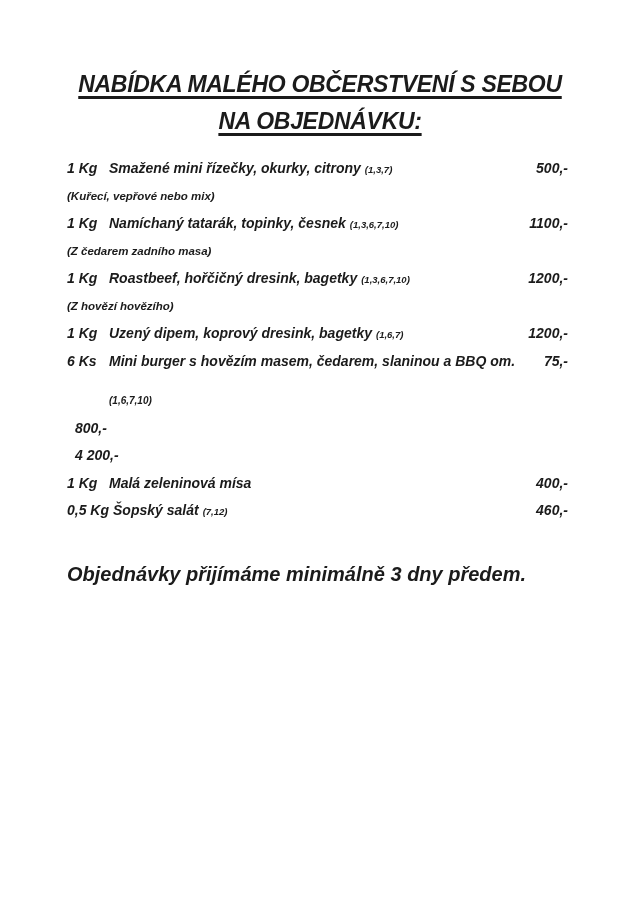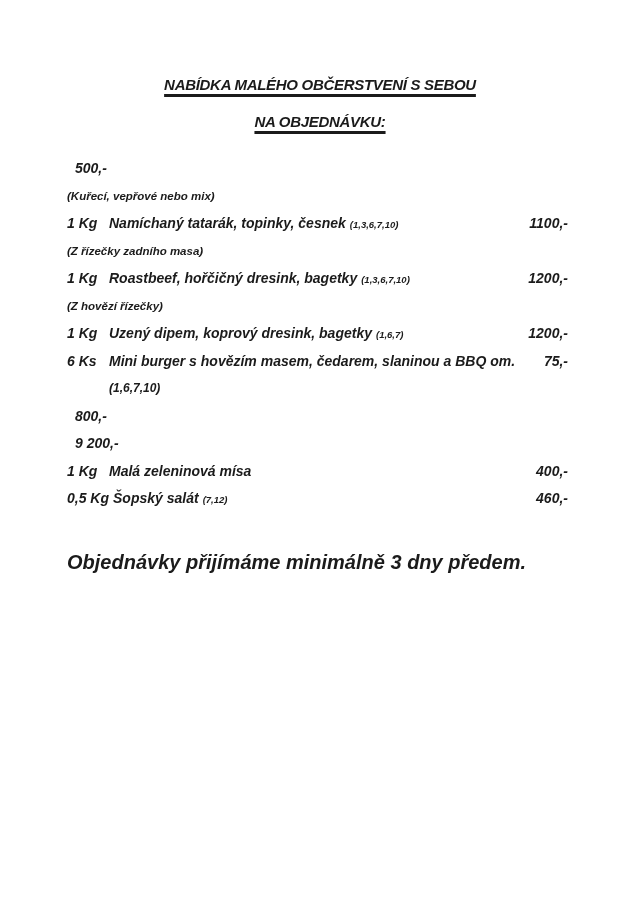--- a/index.html
+++ b/index.html
@@ -14,21 +14,21 @@
     background: #ffffff;
     font-family: "Liberation Sans", sans-serif;
     font-style: italic;
     color: #1b1b1b;
     overflow: hidden;
   }
   .title-block {
     padding-top: 66px;
     text-align: center;
     font-weight: bold;
-    font-size: 15px;
+    font-size: 23px;
     line-height: 37px;
     letter-spacing: -0.3px;
   }
   .title-line {
     text-decoration: underline;
     text-decoration-thickness: 2.5px;
     text-underline-offset: 4px;
   }
   .menu {
     margin: 15px 72px 0 67px;
@@ -61,22 +61,23 @@
   .sub-row {
     height: 27.5px;
     line-height: 27.5px;
   }
   .sub-note {
     font-weight: bold;
     font-size: 11.5px;
   }
   .sub-allergens {
     font-weight: bold;
-    font-size: 12px;
+    font-size: 10px;
     padding-left: 42px;
+    margin-top: 12px;
   }
   .footer-note {
     margin: 38px 72px 0 67px;
     font-weight: bold;
     font-size: 20px;
   }
 </style>
 </head>
 <body>
 
@@ -85,47 +86,48 @@
     <div>
       <span class="title-line">NABÍDKA MALÉHO OBČERSTVENÍ S SEBOU</span>
     </div>
     <div>
       <span class="title-line">NA OBJEDNÁVKU:</span>
     </div>
   </div>
 
   <div class="menu">
       <div class="menu-row">
+        <span class="row-left"><span class="seg-qty">1 Kg</span><span class="seg-name">Smažené mini řízečky, okurky, citrony</span><span class="seg-allergens">(1,3,7)</span></span>
         <span class="row-price">500,-</span>
       </div>
       <div class="sub-row sub-note">(Kuřecí, vepřové nebo mix)</div>
       <div class="menu-row">
         <span class="row-left"><span class="seg-qty">1 Kg</span><span class="seg-name">Namíchaný tatarák, topinky, česnek</span><span class="seg-allergens">(1,3,6,7,10)</span></span>
         <span class="row-price">1100,-</span>
       </div>
-      <div class="sub-row sub-note">(Z řízečky zadního masa)</div>
+      <div class="sub-row sub-note">(Z čedarem zadního masa)</div>
       <div class="menu-row">
         <span class="row-left"><span class="seg-qty">1 Kg</span><span class="seg-name">Roastbeef, hořčičný dresink, bagetky</span><span class="seg-allergens">(1,3,6,7,10)</span></span>
         <span class="row-price">1200,-</span>
       </div>
-      <div class="sub-row sub-note">(Z hovězí řízečky)</div>
+      <div class="sub-row sub-note">(Z hovězí hovězího)</div>
       <div class="menu-row">
         <span class="row-left"><span class="seg-qty">1 Kg</span><span class="seg-name">Uzený dipem, koprový dresink, bagetky</span><span class="seg-allergens">(1,6,7)</span></span>
         <span class="row-price">1200,-</span>
       </div>
       <div class="menu-row">
         <span class="row-left"><span class="seg-qty">6 Ks</span><span class="seg-name">Mini burger s hovězím masem, čedarem, slaninou a BBQ om.</span></span>
         <span class="row-price">75,-</span>
       </div>
       <div class="sub-row sub-allergens">(1,6,7,10)</div>
       <div class="menu-row">
         <span class="row-price">800,-</span>
       </div>
       <div class="menu-row">
-        <span class="row-price">9 200,-</span>
+        <span class="row-price">4 200,-</span>
       </div>
       <div class="menu-row">
         <span class="row-left"><span class="seg-qty">1 Kg</span><span class="seg-name">Malá zeleninová mísa</span></span>
         <span class="row-price">400,-</span>
       </div>
       <div class="menu-row">
         <span class="row-left"><span class="seg-qty">0,5 Kg</span><span class="seg-name">Šopský salát</span><span class="seg-allergens">(7,12)</span></span>
         <span class="row-price">460,-</span>
       </div>
     </div>

